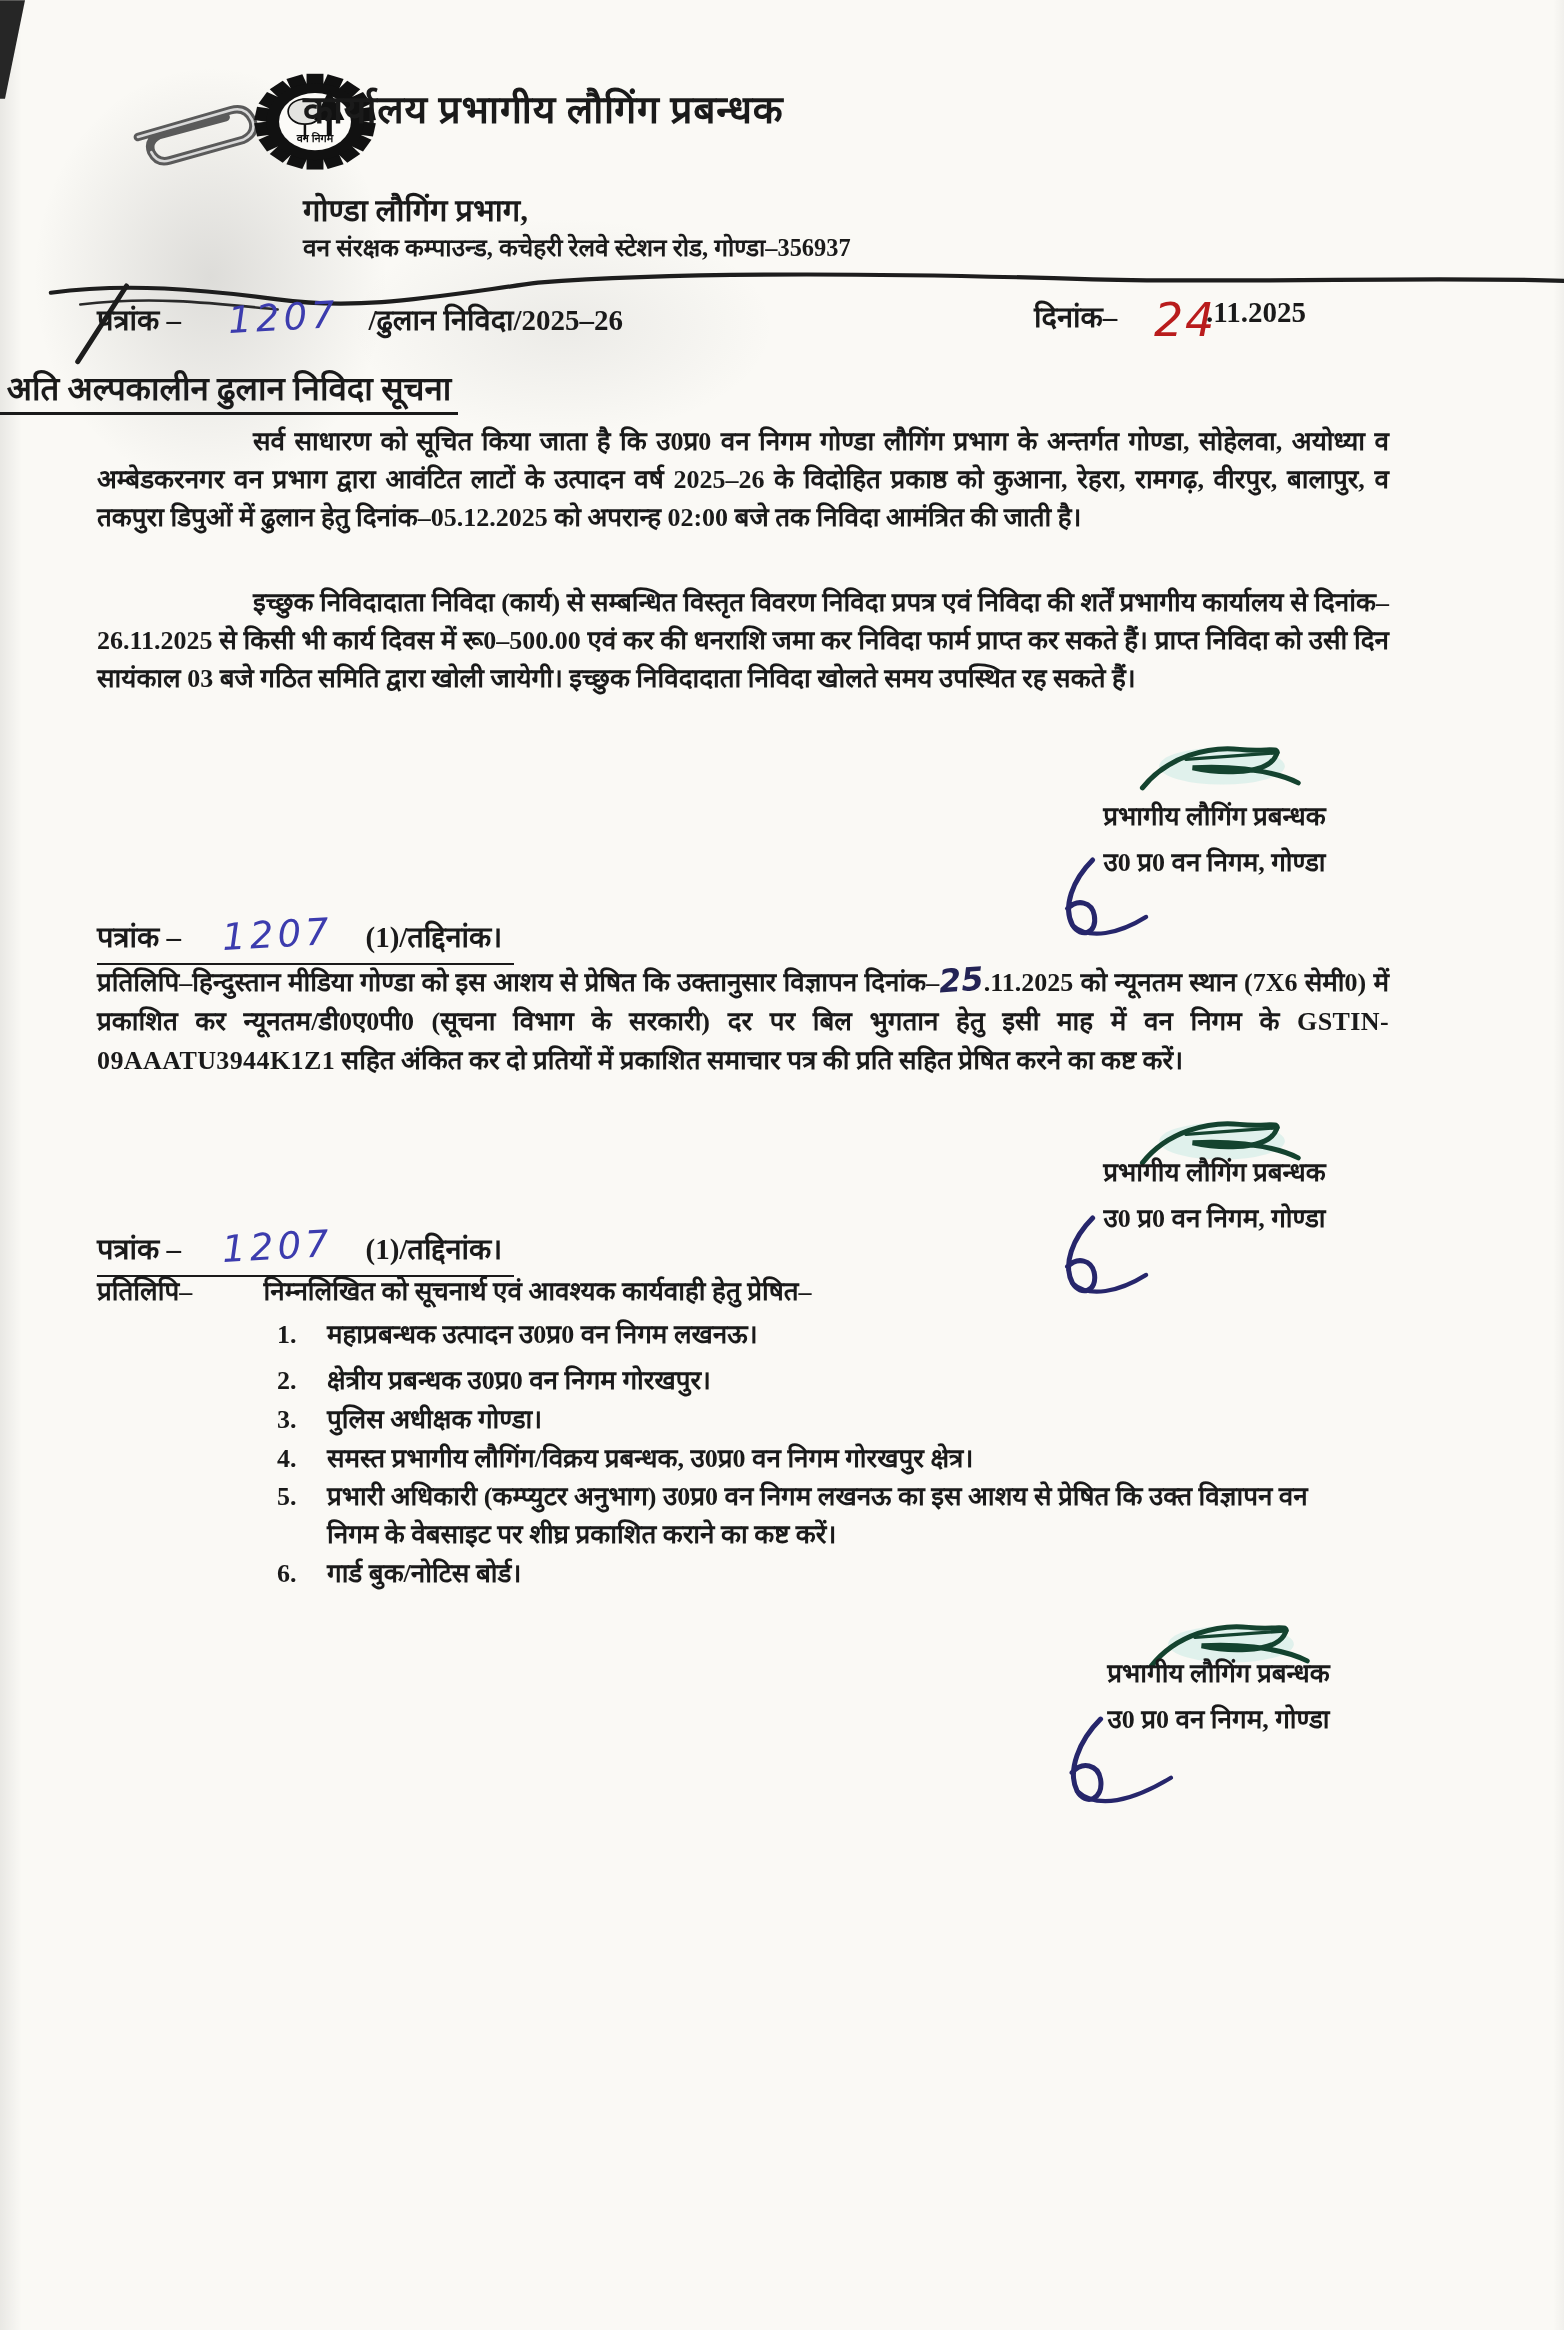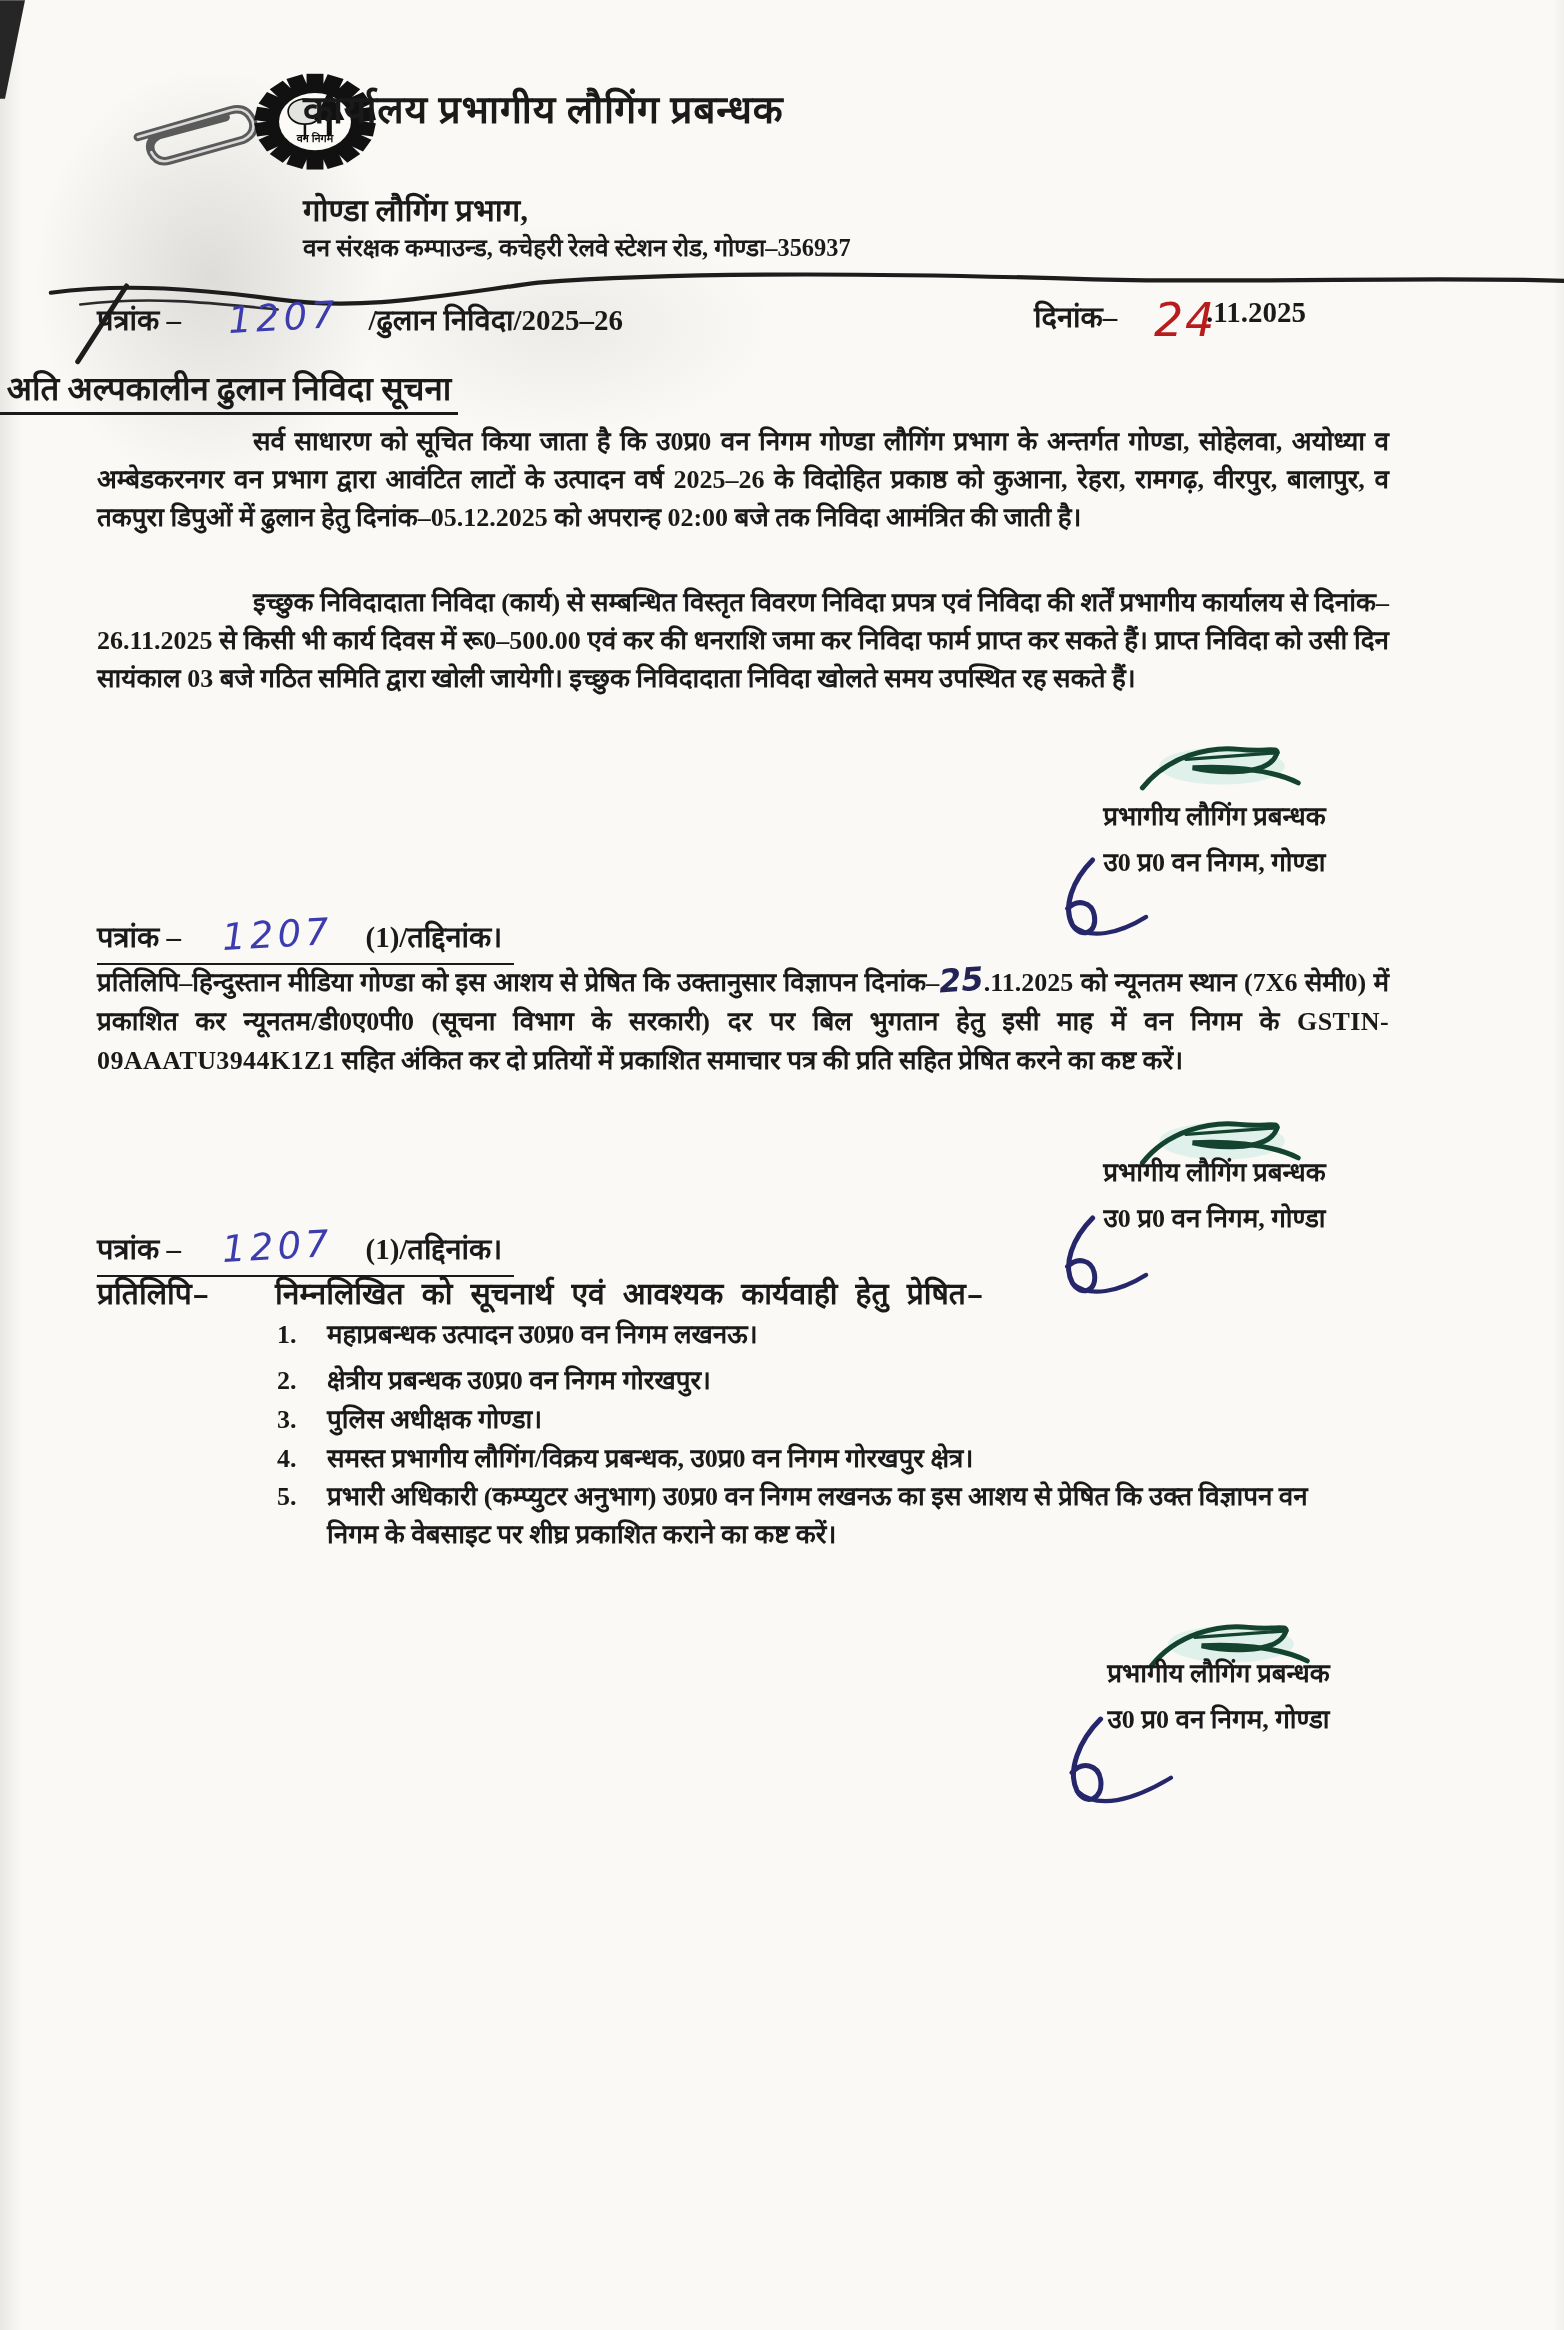--- a/index.html
+++ b/index.html
@@ -32,21 +32,21 @@
         font-weight:600;text-align:justify;}
   .p1{top:423px;text-indent:156px;}
   .p2{top:584px;text-indent:156px;}
   .cbody{top:961px;line-height:39px;}
   .gstin{font-family:"Liberation Serif","DejaVu Serif",serif;font-weight:700;letter-spacing:0.4px;}
   .refline{position:absolute;left:97px;font-size:29px;font-weight:700;}
   .refline .ul{display:inline-block;border-bottom:2.5px solid #1a1a1a;padding:0 11.8px 6.7px 0;}
   .sig{position:absolute;width:387px;text-align:center;font-weight:700;font-size:26px;}
   .sigl2{margin-top:10px;}
   .sigscrib{position:absolute;}
-  .copyrow{position:absolute;left:97px;width:1311px;font-size:30px;font-weight:700;font-family:Liberation Mono, monospace;}
+  .copyrow{position:absolute;left:97px;width:1311px;font-size:26px;font-weight:700;}
   .copyrow .lbl{display:inline-block;width:160px;}
   .list-row{position:absolute;left:277px;width:1126px;font-size:26px;font-weight:600;line-height:38px;}
   .list-num{display:inline-block;width:50px;vertical-align:top;font-weight:700;}
   .list-txt{display:inline-block;width:1021px;vertical-align:top;}
 </style>
 </head>
 <body>
 
 <div class="page">
 
@@ -178,20 +178,23 @@
   </div>
   <div class="list-row" style="top:1401px;">
     <span class="list-num">3.</span><span class="list-txt">पुलिस अधीक्षक गोण्डा।</span>
   </div>
   <div class="list-row" style="top:1440px;">
     <span class="list-num">4.</span><span class="list-txt">समस्त प्रभागीय लौगिंग/विक्रय प्रबन्धक, उ0प्र0 वन निगम गोरखपुर क्षेत्र।</span>
   </div>
   <div class="list-row" style="top:1478px;">
     <span class="list-num">5.</span><span class="list-txt">प्रभारी अधिकारी (कम्प्युटर अनुभाग) उ0प्र0 वन निगम लखनऊ का इस आशय से प्रेषित कि उक्त विज्ञापन वन निगम के वेबसाइट पर शीघ्र प्रकाशित कराने का कष्ट करें।</span>
   </div>
+  <div class="list-row" style="top:1555px;">
+    <span class="list-num">6.</span><span class="list-txt">गार्ड बुक/नोटिस बोर्ड।</span>
+  </div>
 
   <svg class="sigscrib" style="left:1143px;top:1619px;" width="176" height="67" viewBox="0 0 210 80">
     <ellipse cx="105" cy="30" rx="75" ry="22" fill="#d7eee8" opacity="0.75"></ellipse>
     <path d="M10 56 C 40 18 90 6 126 10 C 162 14 178 4 168 20 C 154 42 96 38 70 32 C 104 30 160 32 196 50" fill="none" stroke="#14432f" stroke-width="6" stroke-linecap="round"></path>
     <path d="M62 22 L172 14" stroke="#14432f" stroke-width="4" stroke-linecap="round"></path>
   </svg>
   <div class="sig" style="left:1025px;top:1654px;">
     <div>प्रभागीय लौगिंग प्रबन्धक</div>
     <div class="sigl2">उ0 प्र0 वन निगम, गोण्डा</div>
   </div>

